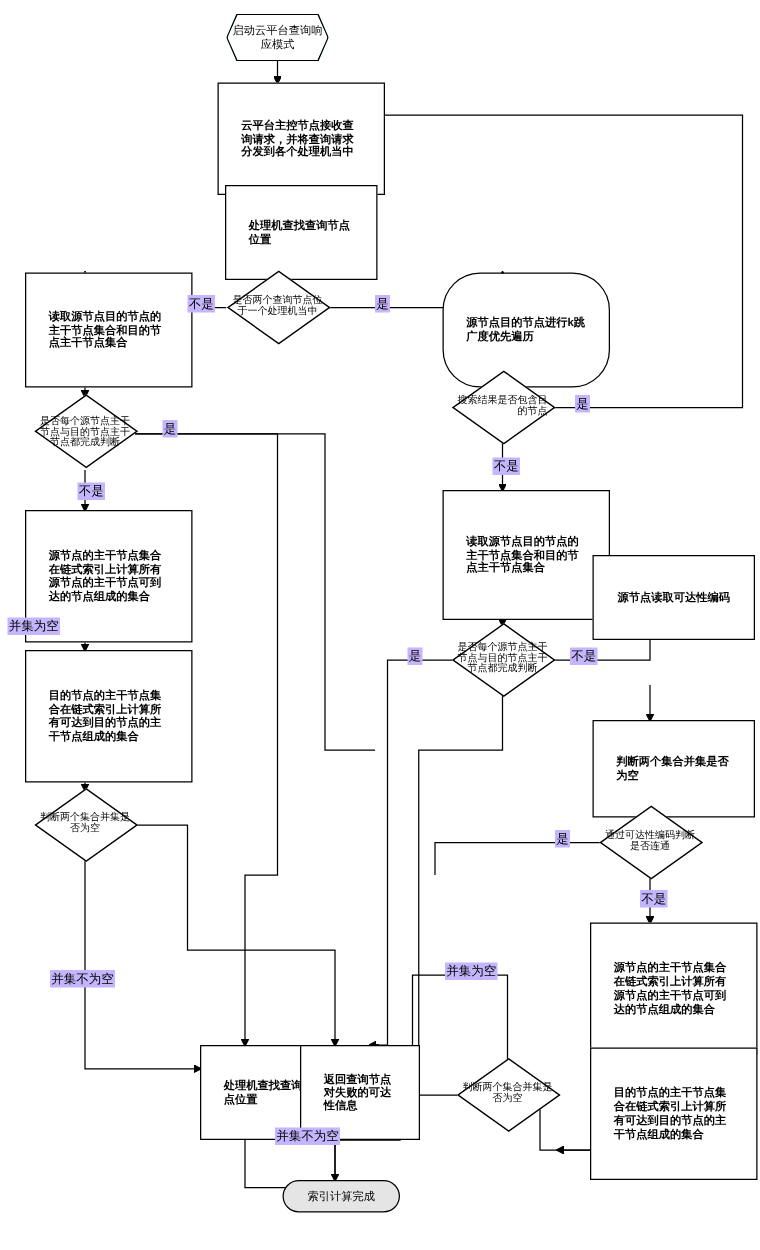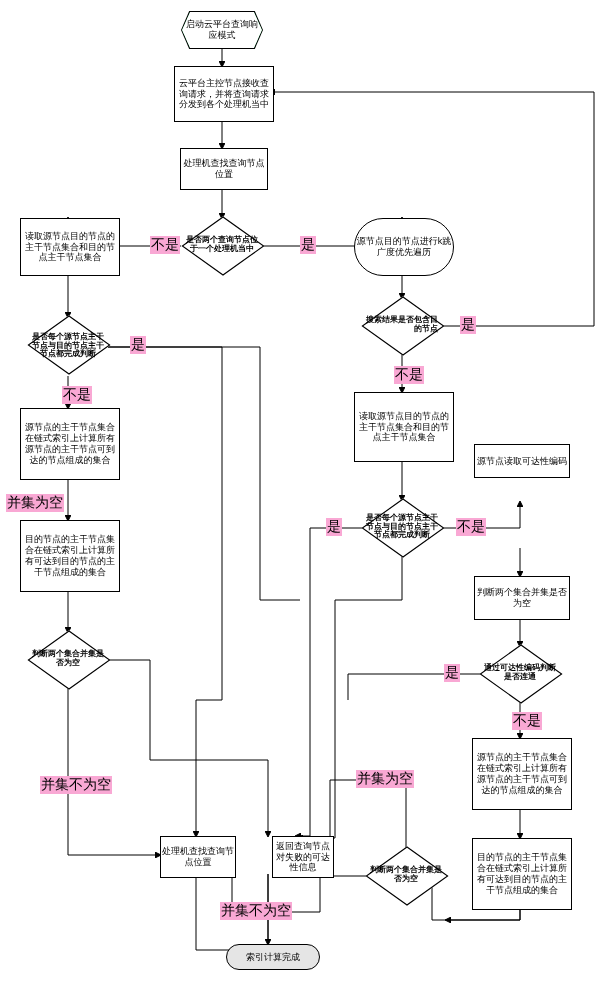--- a/index.html
+++ b/index.html
@@ -9,26 +9,27 @@
     font-size: 9px;
     background: #fff;
     width: 608px;
     height: 1000px;
     position: relative;
   }
   .box {
     position: absolute;
     border: 1px solid #000;
     background: #fff;
-    text-align: center;
+    text-align: left;
     display: flex;
     align-items: center;
     justify-content: center;
-    padding: 1px;
+    padding: 18px;
     line-height: 1.2;
+    font-weight: bold;
   }
   .hex {
     position: absolute;
     width: 80px;
     height: 36px;
     background: #86efac;
     border: 1px solid #000;
     text-align: center;
     display: flex;
     align-items: center;
@@ -72,38 +73,37 @@
     width: 40px;
     height: 40px;
     left: 20px;
     top: 7px;
     z-index: -1;
   }
   .diamond .txt {
     padding: 0 4px;
     z-index: 1;
     font-size: 8px;
-    font-weight: bold;
   }
   .term {
     position: absolute;
     border: 1px solid #000;
     border-radius: 14px;
     background: #e5e5e5;
     text-align: center;
     display: flex;
     align-items: center;
     justify-content: center;
     padding: 2px 6px;
     font-size: 9px;
   }
   .label {
     position: absolute;
-    font-size: 14px;
-    background: #f9a8d4;
+    font-size: 10px;
+    background: #c4b5fd;
     padding: 0 1px;
     z-index: 3;
   }
   svg.lines {
     position: absolute;
     top: 0;
     left: 0;
     width: 608px;
     height: 1000px;
     z-index: 0;
@@ -264,21 +264,21 @@
 </div>
 
 <div class="box" style="left:472px; top:738px; width:96px; height:68px;">
   <span>源节点的主干节点集合在链式索引上计算所有源节点的主干节点可到达的节点组成的集合</span>
 </div>
 
 <div class="box" style="left:160px; top:836px; width:72px; height:38px;">
   <span>处理机查找查询节点位置</span>
 </div>
 
-<div class="box" style="left:240px; top:836px; width:58px; height:38px;margin-left:32px;">
+<div class="box" style="left:240px; top:836px; width:58px; height:38px;">
   <span>返回查询节点对失败的可达性信息</span>
 </div>
 
 <div class="box" style="left:472px; top:838px; width:96px; height:68px;">
   <span>目的节点的主干节点集合在链式索引上计算所有可达到目的节点的主干节点组成的集合</span>
 </div>
 
 <div class="diamond" style="left:366px; top:848px;">
   <div class="bg"></div>
   <span class="txt">判断两个集合并集是否为空</span>

